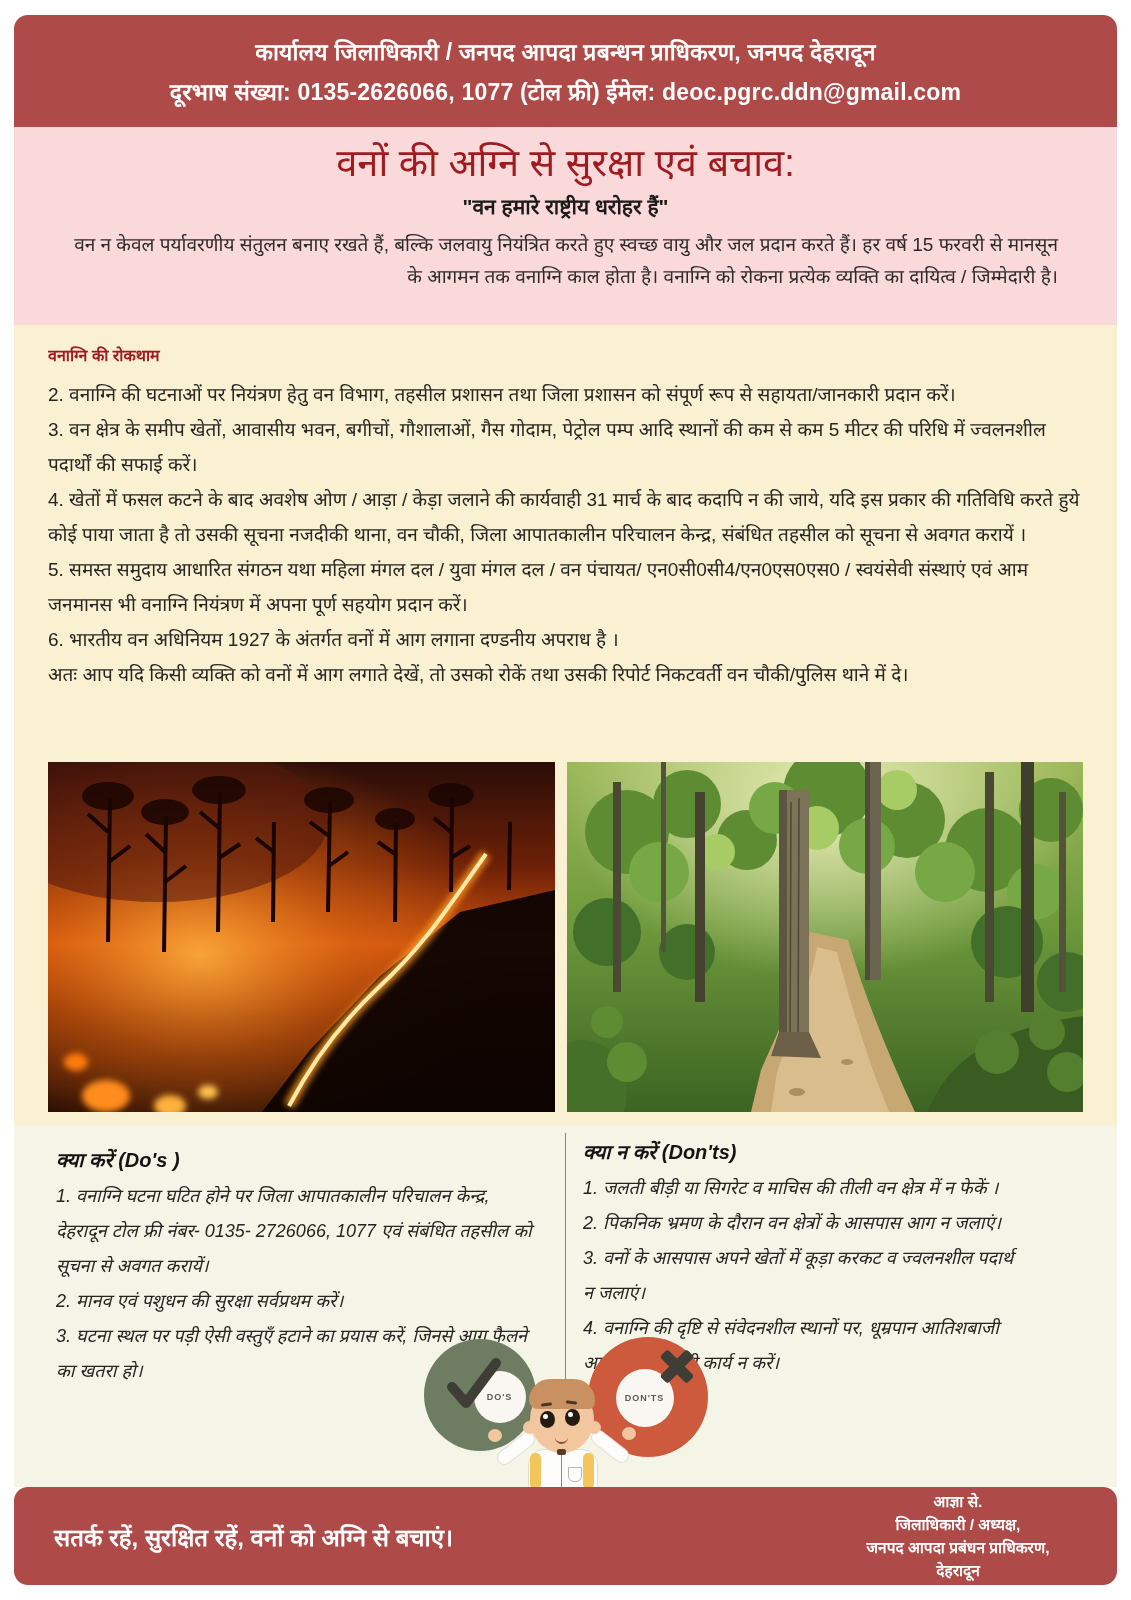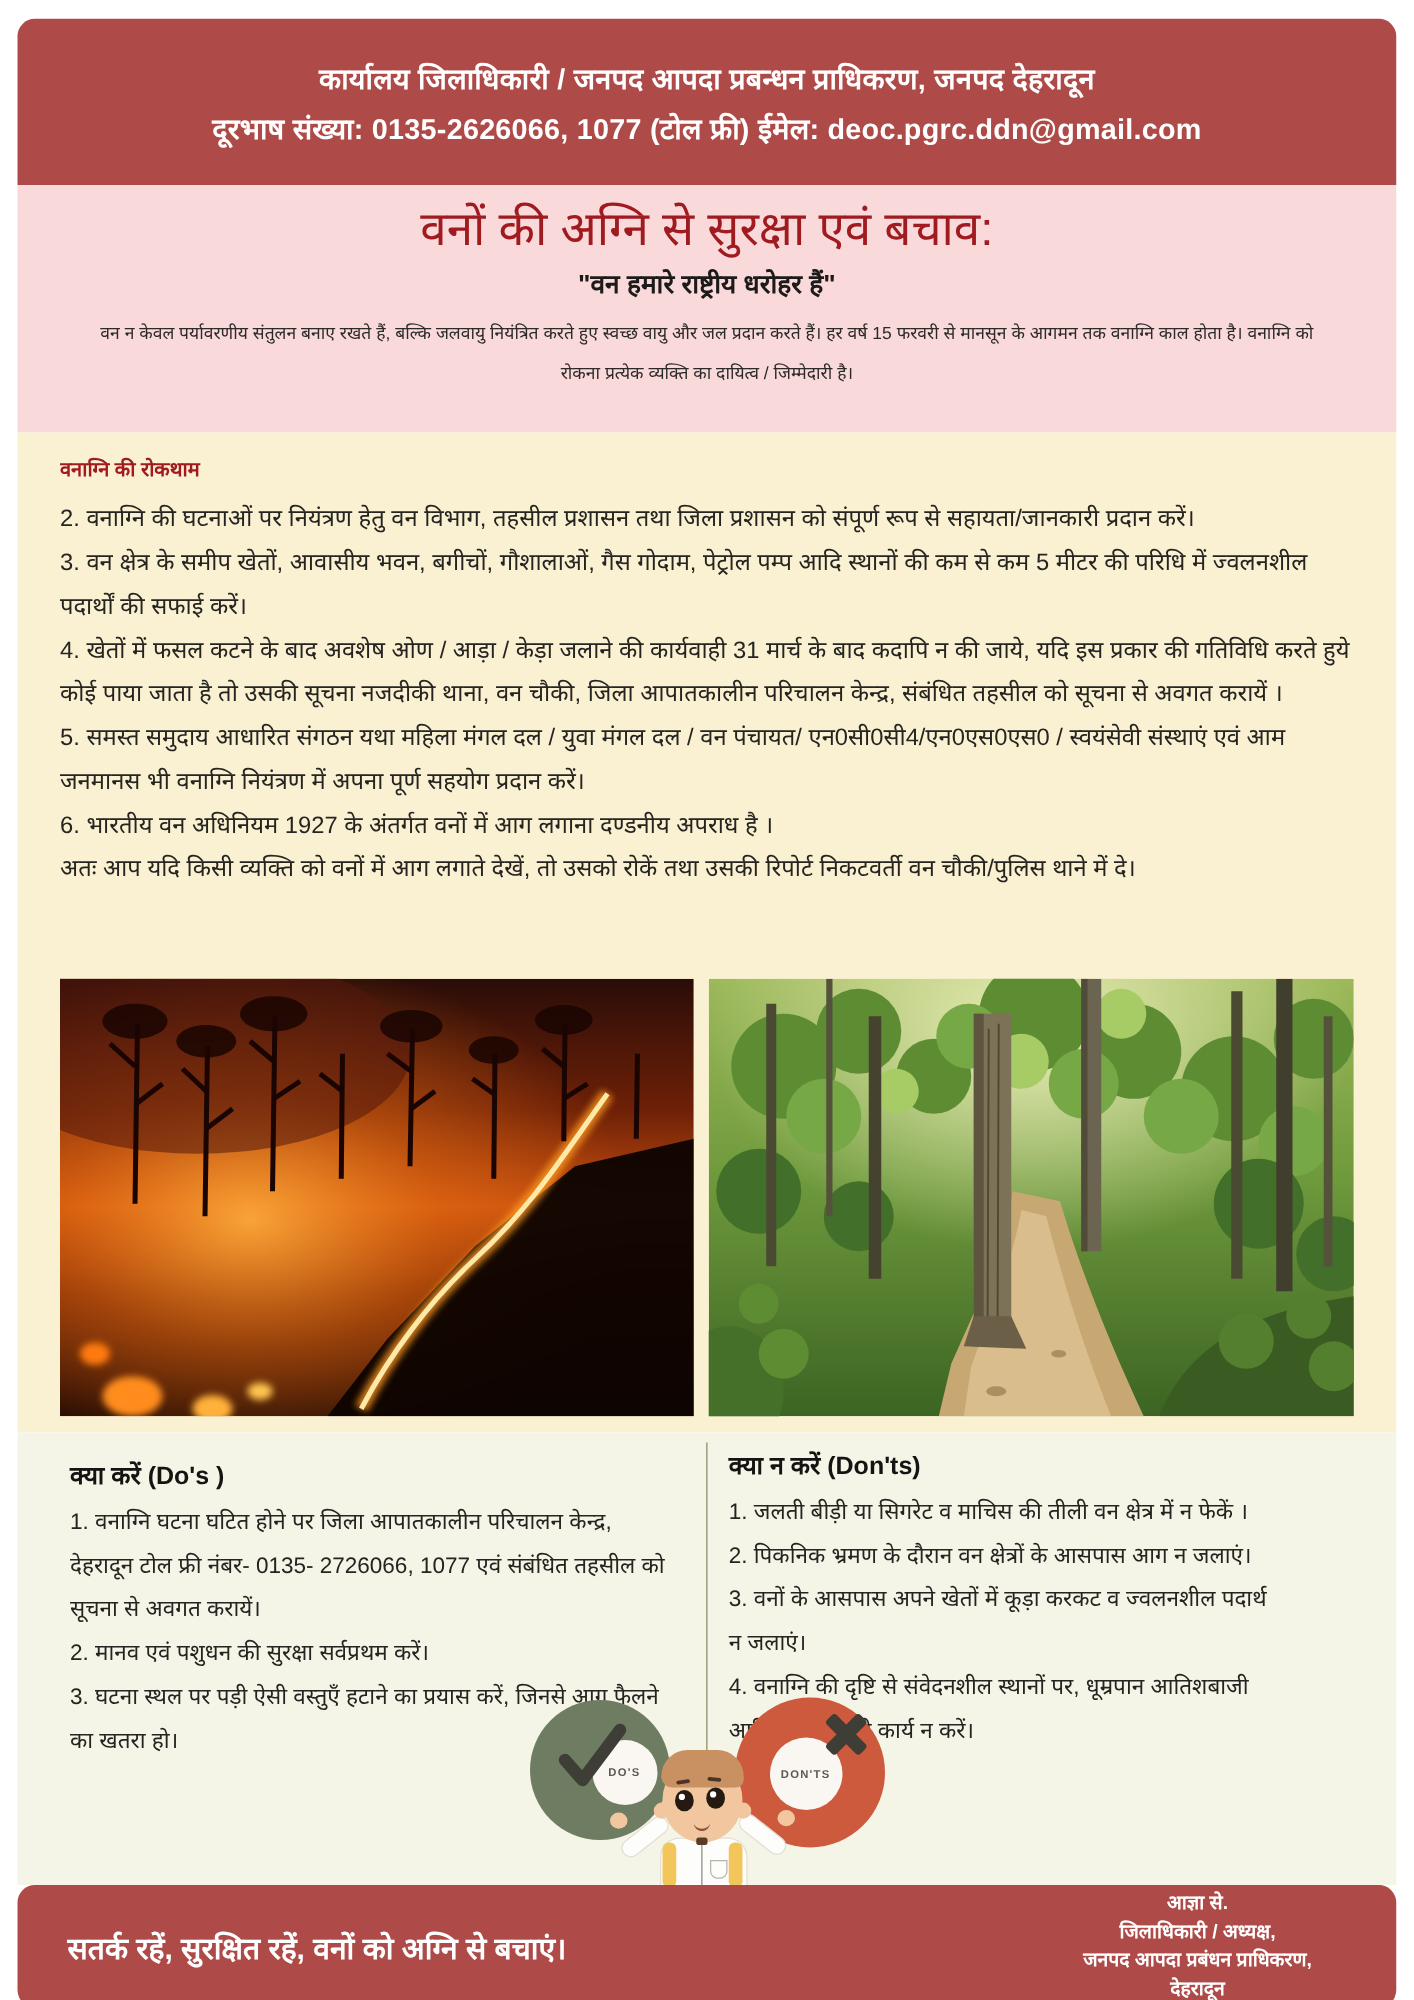--- a/index.html
+++ b/index.html
@@ -2,46 +2,46 @@
 <html><head>
 <meta charset="utf-8">
 <style>
   html,body{margin:0;padding:0;background:#ffffff;}
   body{width:1131px;height:1600px;overflow:hidden;
        font-family:"Liberation Sans","DejaVu Sans",sans-serif;color:#2e2b28;}
   .card{width:1103px;margin:15px 14px 0 14px;}
 
   
   .band{background:#AE4A47;color:#ffffff;}
-  .header{height:133px;border-radius:14px 14px 0 0;display:flex;flex-direction:column;
+  .header{height:112px;border-radius:14px 14px 0 0;display:flex;flex-direction:column;
           align-items:center;justify-content:center;gap:8px;text-align:center;}
   .header .h-line{font-weight:bold;font-size:23px;letter-spacing:.2px;}
 
   
   .intro{background:#FAD9DB;height:198px;box-sizing:border-box;text-align:center;
          padding-top:14px;overflow:hidden;}
   .intro h1{margin:0;font-size:38px;line-height:44px;color:#A01B20;font-weight:normal;}
   .intro h2{margin:10px 0 0 0;font-size:21px;line-height:24px;color:#1d1b1a;font-weight:bold;}
-  .intro p{margin:10px auto 4px auto;max-width:985px;font-size:14px;line-height:32px;color:#2c2a28;}
+  .intro p{margin:10px auto 4px auto;max-width:985px;font-size:19px;line-height:32px;color:#2c2a28;text-align:right;}
 
   
   .prevention{background:#FAF1D2;height:800px;box-sizing:border-box;padding:0 34px;overflow:hidden;}
   .prevention-text{height:437px;overflow:hidden;}
   .prevention h3{margin:0;padding-top:16px;font-size:16px;line-height:30px;color:#A01B20;font-weight:bold;}
   .prevention .pt{margin:0;font-size:19px;line-height:35px;color:#262421;}
   .prevention .pt:first-of-type{margin-top:6px;}
   .photos{display:flex;gap:12px;height:350px;}
   .photos svg{display:block;height:350px;}
   .photo-left{width:507px;}
   .photo-right{width:516px;}
 
   
   .dosdonts{background:#F4F5E7;height:362px;position:relative;overflow:hidden;box-sizing:border-box;}
   .vdivider{position:absolute;left:551px;top:8px;bottom:0;width:1px;background:#8b8b62;z-index:0;}
-  .cols{display:flex;}
+  .cols{display:flex;font-style:italic;}
   .col{box-sizing:border-box;}
   .col.left{width:551px;padding:22px 28px 0 42px;}
   .col.right{width:476px;padding:14px 16px 0 18px;}
   .col h4{margin:0 0 6px 0;font-size:20px;line-height:26px;color:#161412;font-weight:bold;}
   .col .item{margin:0;font-size:18px;line-height:35px;color:#262421;}
 
   
   .illus{position:absolute;left:50%;transform:translateX(-50%);bottom:0;width:300px;height:162px;z-index:1;}
   .bigcircle{position:absolute;border-radius:50%;}
   .c-green{left:8px;top:14px;width:112px;height:112px;background:#6E7D61;}

